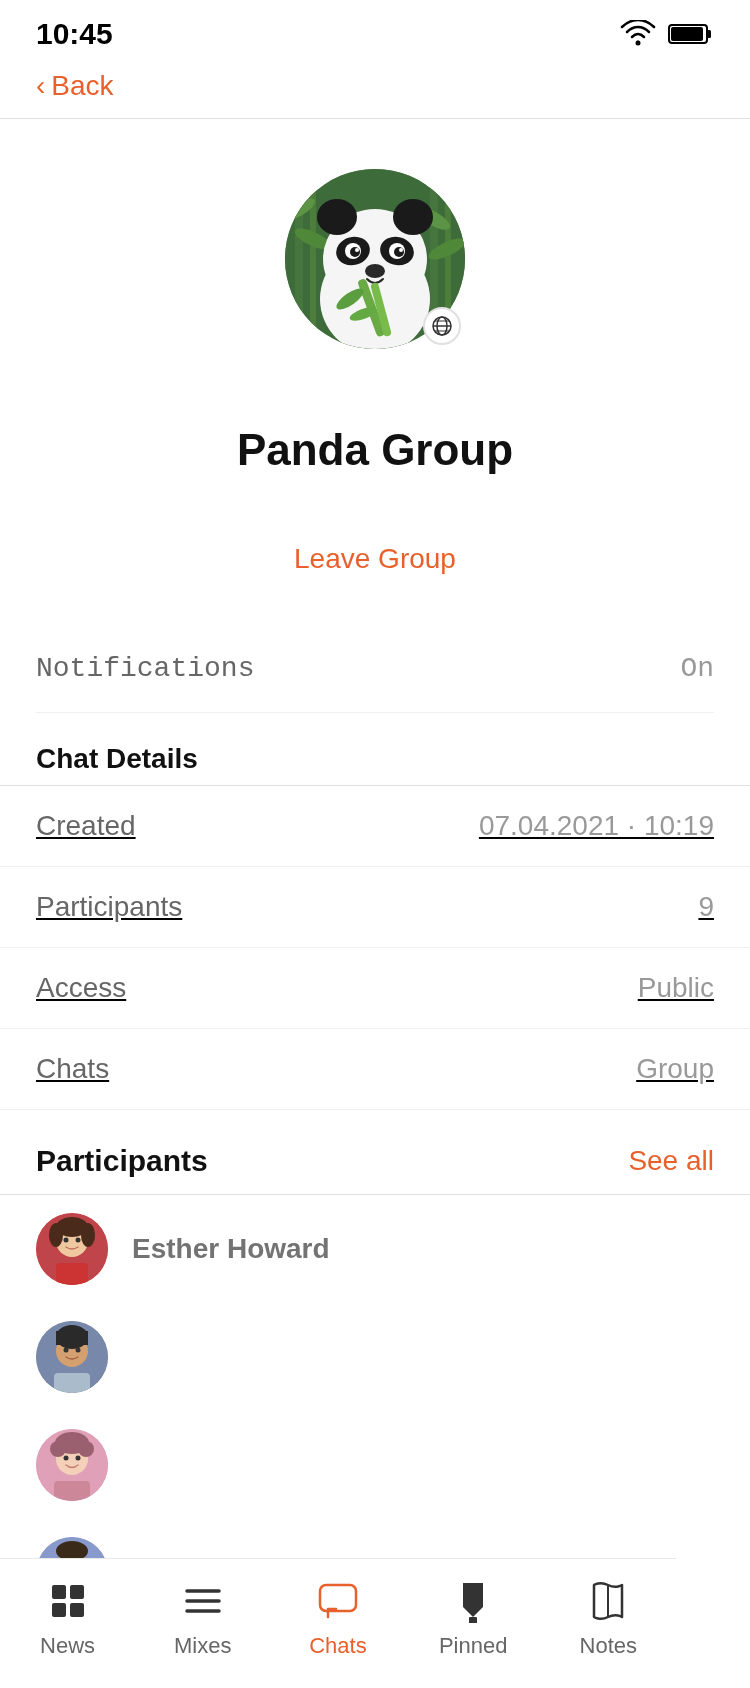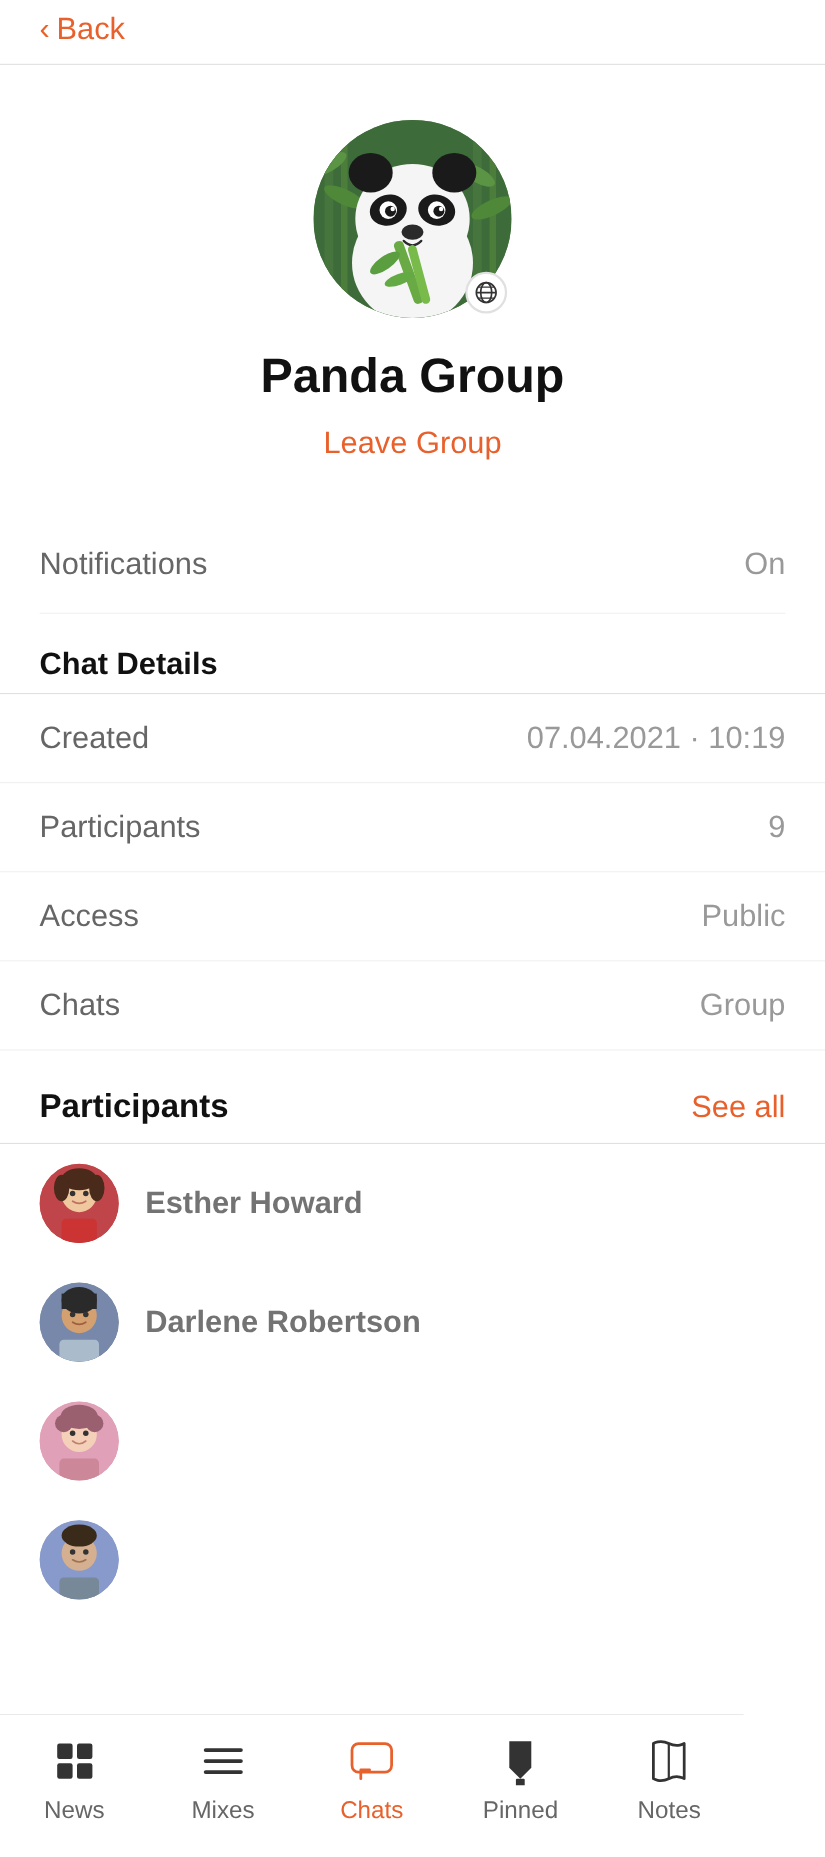--- a/index.html
+++ b/index.html
@@ -53,20 +53,21 @@
       background: #e0e0e0;
       width: 100%;
     }
 
     
     .profile-section {
       display: flex;
       flex-direction: column;
       align-items: center;
       padding: 50px 0 30px 0;
+      gap: 48px;
     }
     .avatar-container {
       position: relative;
       width: 180px;
       height: 180px;
       margin-bottom: 28px;
     }
     .avatar-img {
       width: 180px;
       height: 180px;
@@ -110,20 +111,21 @@
     .settings-section {
       padding: 0 36px;
       margin-top: 20px;
     }
     .settings-row {
       display: flex;
       justify-content: space-between;
       align-items: center;
       padding: 28px 0;
       border-bottom: 1px solid #f0f0f0;
+      font-family: Liberation Mono, monospace;
     }
     .settings-label {
       font-size: 28px;
       color: #666;
     }
     .settings-value {
       font-size: 28px;
       color: #999;
     }
 
@@ -132,20 +134,21 @@
       font-size: 28px;
       font-weight: 700;
       color: #111;
       padding: 30px 36px 10px 36px;
     }
     .detail-row {
       display: flex;
       justify-content: space-between;
       padding: 24px 36px;
       border-bottom: 1px solid #f0f0f0;
+      text-decoration: underline;
     }
     .detail-label {
       font-size: 28px;
       color: #666;
     }
     .detail-value {
       font-size: 28px;
       color: #999;
     }
 
@@ -262,20 +265,39 @@
     
     .content-area {
       padding-bottom: 140px;
     }
   </style>
 </head>
 <body>
 
 <div class="content-area">
 
+  <div class="status-bar">
+    <span class="status-time">10:45</span>
+    <div class="status-icons">
+
+      <svg width="36" height="28" viewBox="0 0 36 28" fill="none">
+        <path d="M18 22 C18 22 18 22 18 22" stroke="#000" stroke-width="3" stroke-linecap="round"></path>
+        <path d="M12 17 C13.8 15.2 15.8 14 18 14 C20.2 14 22.2 15.2 24 17" stroke="#000" stroke-width="2.5" stroke-linecap="round" fill="none"></path>
+        <path d="M7 12 C10.2 8.8 13.9 7 18 7 C22.1 7 25.8 8.8 29 12" stroke="#000" stroke-width="2.5" stroke-linecap="round" fill="none"></path>
+        <path d="M2 7 C6.6 2.4 12 0 18 0 C24 0 29.4 2.4 34 7" stroke="#000" stroke-width="2.5" stroke-linecap="round" fill="none"></path>
+        <circle cx="18" cy="23" r="2.5" fill="#000"></circle>
+      </svg>
+
+      <svg width="46" height="24" viewBox="0 0 46 24" fill="none">
+        <rect x="1" y="3" width="38" height="18" rx="3" stroke="#000" stroke-width="2"></rect>
+        <rect x="39" y="8" width="4" height="8" rx="1.5" fill="#000"></rect>
+        <rect x="3" y="5" width="32" height="14" rx="2" fill="#000"></rect>
+      </svg>
+    </div>
+  </div>
 
   <div class="back-btn">
     <span class="back-chevron">‹</span>
     <span>Back</span>
   </div>
 
   <div class="divider"></div>
 
   <div class="profile-section">
     <div class="avatar-container">
@@ -405,21 +427,20 @@
         <rect x="20" y="10" width="32" height="14" rx="0" fill="#2a2a2a"></rect>
 
         <circle cx="30" cy="29" r="2.5" fill="#333"></circle>
         <circle cx="42" cy="29" r="2.5" fill="#333"></circle>
 
         <path d="M30 36 Q36 40 42 36" stroke="#a06040" stroke-width="1.5" fill="none" stroke-linecap="round"></path>
 
         <rect x="18" y="52" width="36" height="22" rx="4" fill="#aabbcc"></rect>
       </svg>
     </div>
-    <span class="participant-name">Darlene Robertson</span>
   </div>
 
   <div class="participant-item">
     <div class="participant-avatar avatar-ralph">
       <svg width="72" height="72" viewBox="0 0 72 72">
         <rect width="72" height="72" rx="36" fill="#e0a0b8"></rect>
 
         <circle cx="36" cy="30" r="16" fill="#f5d0b8"></circle>
 
         <ellipse cx="36" cy="14" rx="17" ry="11" fill="#9a6070"></ellipse>

